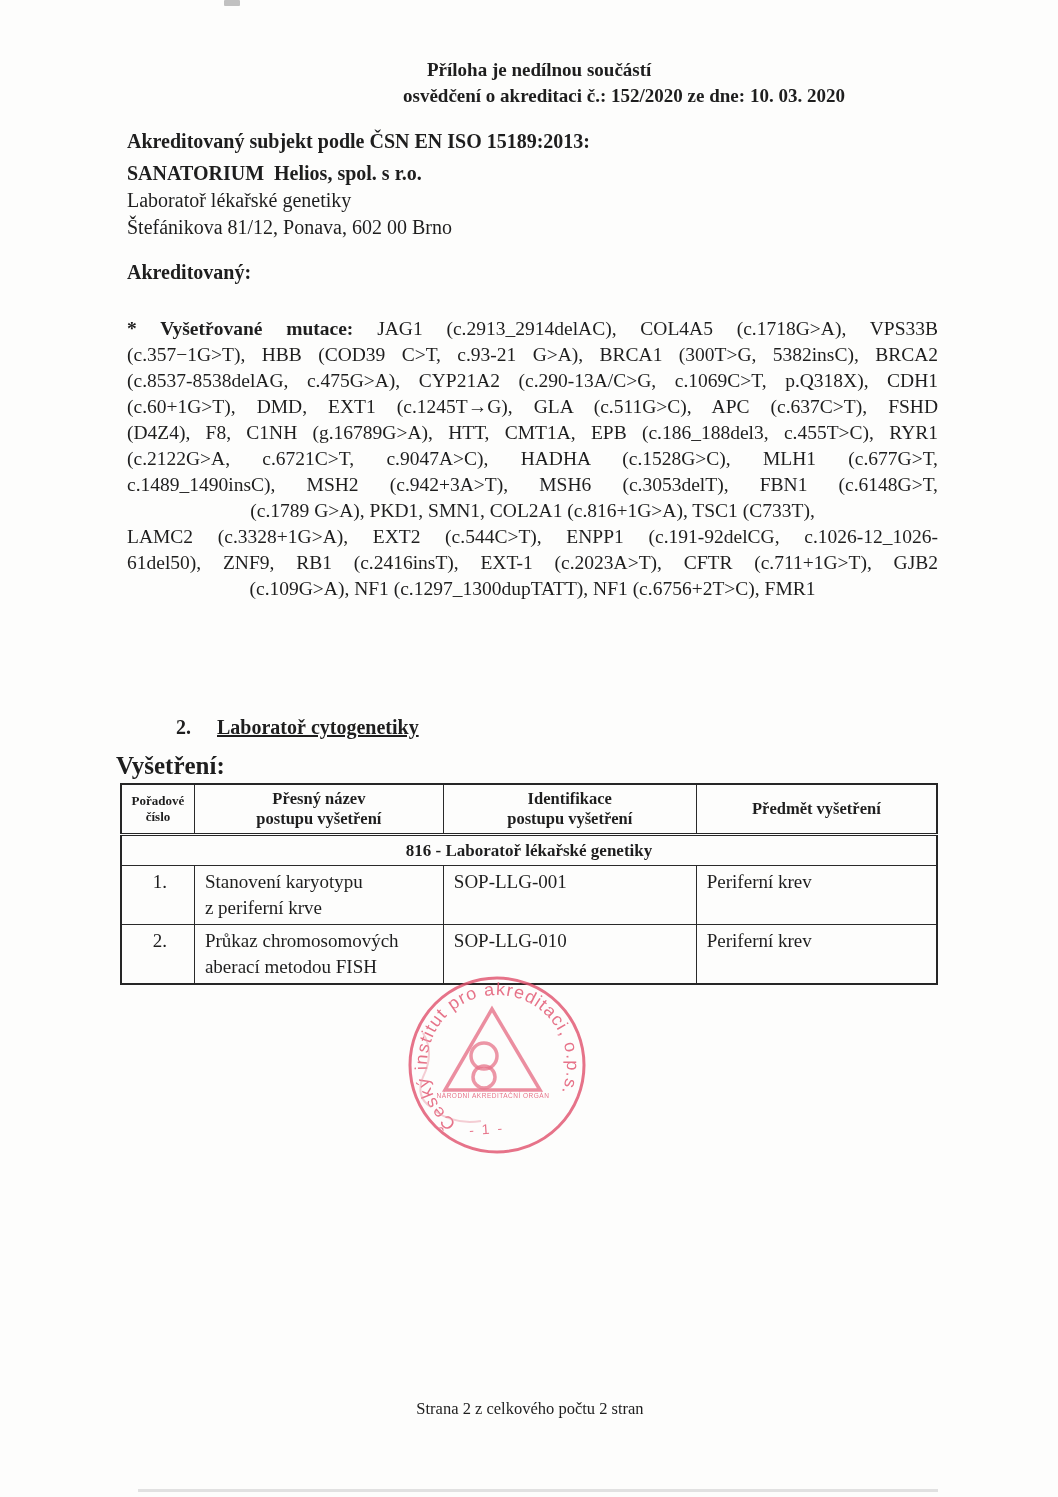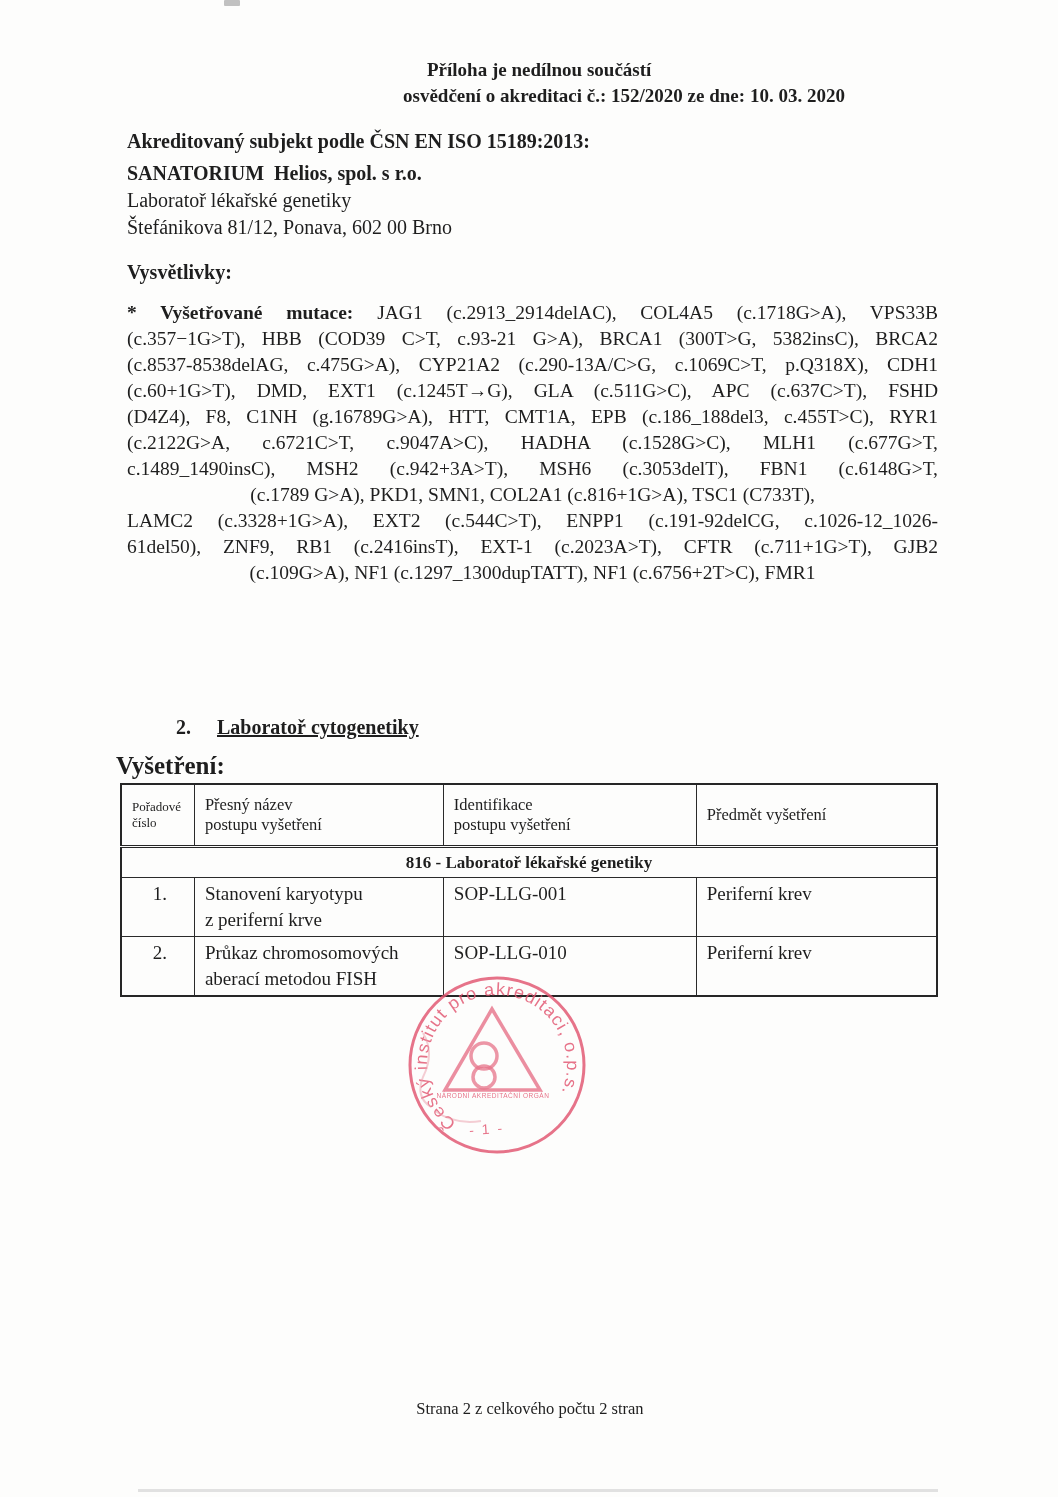--- a/index.html
+++ b/index.html
@@ -17,39 +17,39 @@
   
   .annex{position:absolute;left:403px;top:57px;font-weight:bold;font-size:19px;line-height:26px;}
   .annex .l1{padding-left:24px;}
 
   .subject-heading{position:absolute;left:127px;top:130px;font-weight:bold;font-size:20px;}
   .org-block{position:absolute;left:127px;top:160px;width:856px;text-align:left;font-size:20px;line-height:27px;}
   .org-name{font-weight:bold;white-space:pre-wrap;}
 
   .legend-heading{position:absolute;left:127px;top:261px;font-weight:bold;font-size:20px;}
 
-  .mutations{position:absolute;left:127px;top:300px;width:811px;font-size:19.5px;line-height:26px;}
+  .mutations{position:absolute;left:127px;top:316px;width:811px;font-size:19.5px;line-height:26px;}
   .mline{width:100%;}
   .jline{text-align:justify;text-align-last:justify;}
   .lline{text-align:center;}
 
   .section{position:absolute;left:176px;top:716px;font-size:20px;font-weight:bold;text-decoration:underline;}
   .section .num{display:inline-block;}
   .section .ttl{margin-left:26px;}
 
   .exam-heading{position:absolute;left:116px;top:752px;font-weight:bold;font-size:25px;}
 
   table.exam-table{
     position:absolute;left:120px;top:783px;width:818px;
     border-collapse:collapse;table-layout:fixed;
     border:2.5px solid #262626;
   }
   .exam-table th,.exam-table td{border:1.5px solid #2a2a2a;}
   .exam-table thead tr{height:48px;}
-  .exam-table th{font-weight:normal;font-size:16.5px;text-align:left;vertical-align:middle;white-space:pre-line;line-height:20px;padding:10px;}
+  .exam-table th{font-weight:bold;font-size:16.5px;text-align:center;vertical-align:middle;white-space:pre-line;line-height:20px;padding:4px;}
   .exam-table th.th-small{font-size:13px;line-height:16px;}
   tr.group-row td{
     height:27px;text-align:center;font-weight:bold;font-size:17px;vertical-align:middle;
     border-top:3px double #262626;
   }
   tr.data-row{height:52px;}
   tr.data-row td{font-size:19px;vertical-align:top;padding:3px 6px 3px 10px;line-height:26px;}
   td.c-num{text-align:center;padding-left:0;}
   td.c-name{white-space:pre-line;}
 
@@ -78,21 +78,21 @@
   </div>
 
   <div class="subject-heading">Akreditovaný subjekt podle ČSN EN ISO 15189:2013:</div>
 
   <div class="org-block">
     <div class="org-name">SANATORIUM  Helios, spol. s r.o.</div>
     <div class="org-dept">Laboratoř lékařské genetiky</div>
     <div class="org-addr">Štefánikova 81/12, Ponava, 602 00 Brno</div>
   </div>
 
-  <div class="legend-heading">Vysvětlivky:</div>
+  <div class="legend-heading">Akreditovaný:</div>
 
   <div class="mutations">
     <div class="mline jline"><b>* Vyšetřované mutace:</b> <span>JAG1 (c.2913_2914delAC), COL4A5 (c.1718G&gt;A), VPS33B</span></div>
     <div class="mline jline">(c.357−1G&gt;T), HBB (COD39 C&gt;T, c.93-21 G&gt;A), BRCA1 (300T&gt;G, 5382insC), BRCA2</div>
     <div class="mline jline">(c.8537-8538delAG, c.475G&gt;A), CYP21A2 (c.290-13A/C&gt;G, c.1069C&gt;T, p.Q318X), CDH1</div>
     <div class="mline jline">(c.60+1G&gt;T), DMD, EXT1 (c.1245T→G), GLA (c.511G&gt;C), APC (c.637C&gt;T), FSHD</div>
     <div class="mline jline">(D4Z4), F8, C1NH (g.16789G&gt;A), HTT, CMT1A, EPB (c.186_188del3, c.455T&gt;C), RYR1</div>
     <div class="mline jline">(c.2122G&gt;A, c.6721C&gt;T, c.9047A&gt;C), HADHA (c.1528G&gt;C), MLH1 (c.677G&gt;T,</div>
     <div class="mline jline">c.1489_1490insC), MSH2 (c.942+3A&gt;T), MSH6 (c.3053delT), FBN1 (c.6148G&gt;T,</div>
     <div class="mline lline">(c.1789 G&gt;A), PKD1, SMN1, COL2A1 (c.816+1G&gt;A), TSC1 (C733T),</div>

